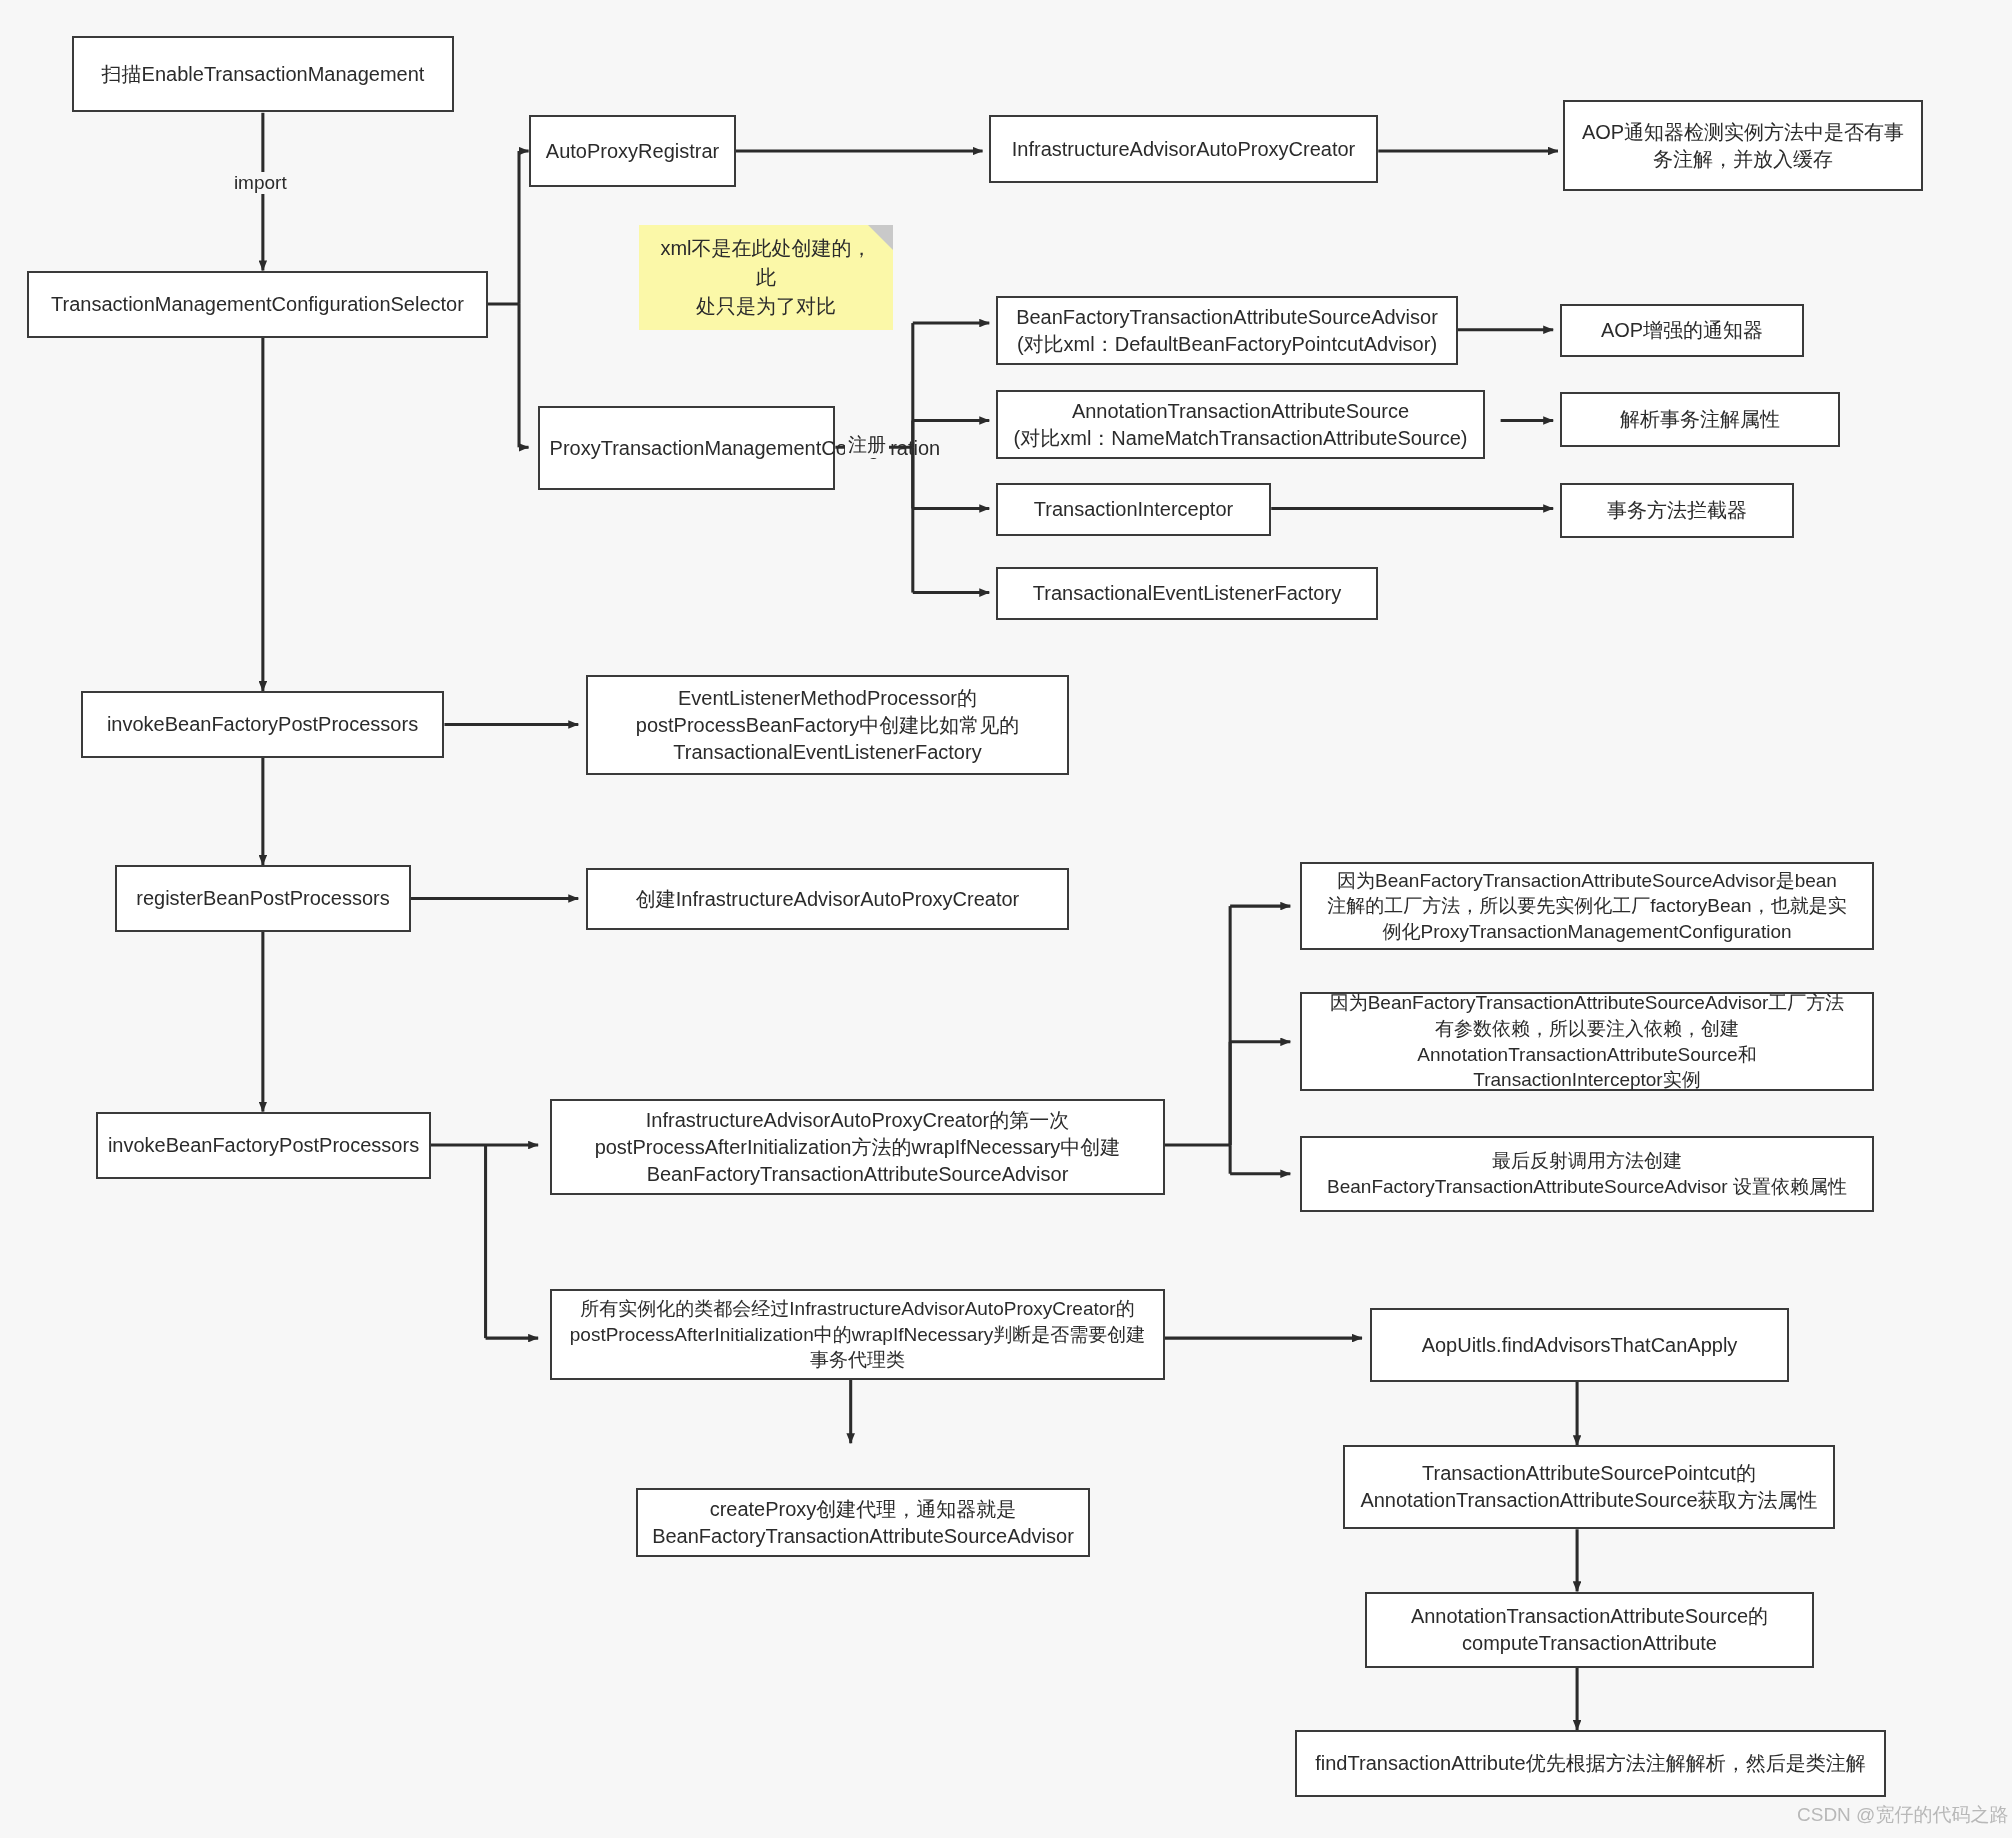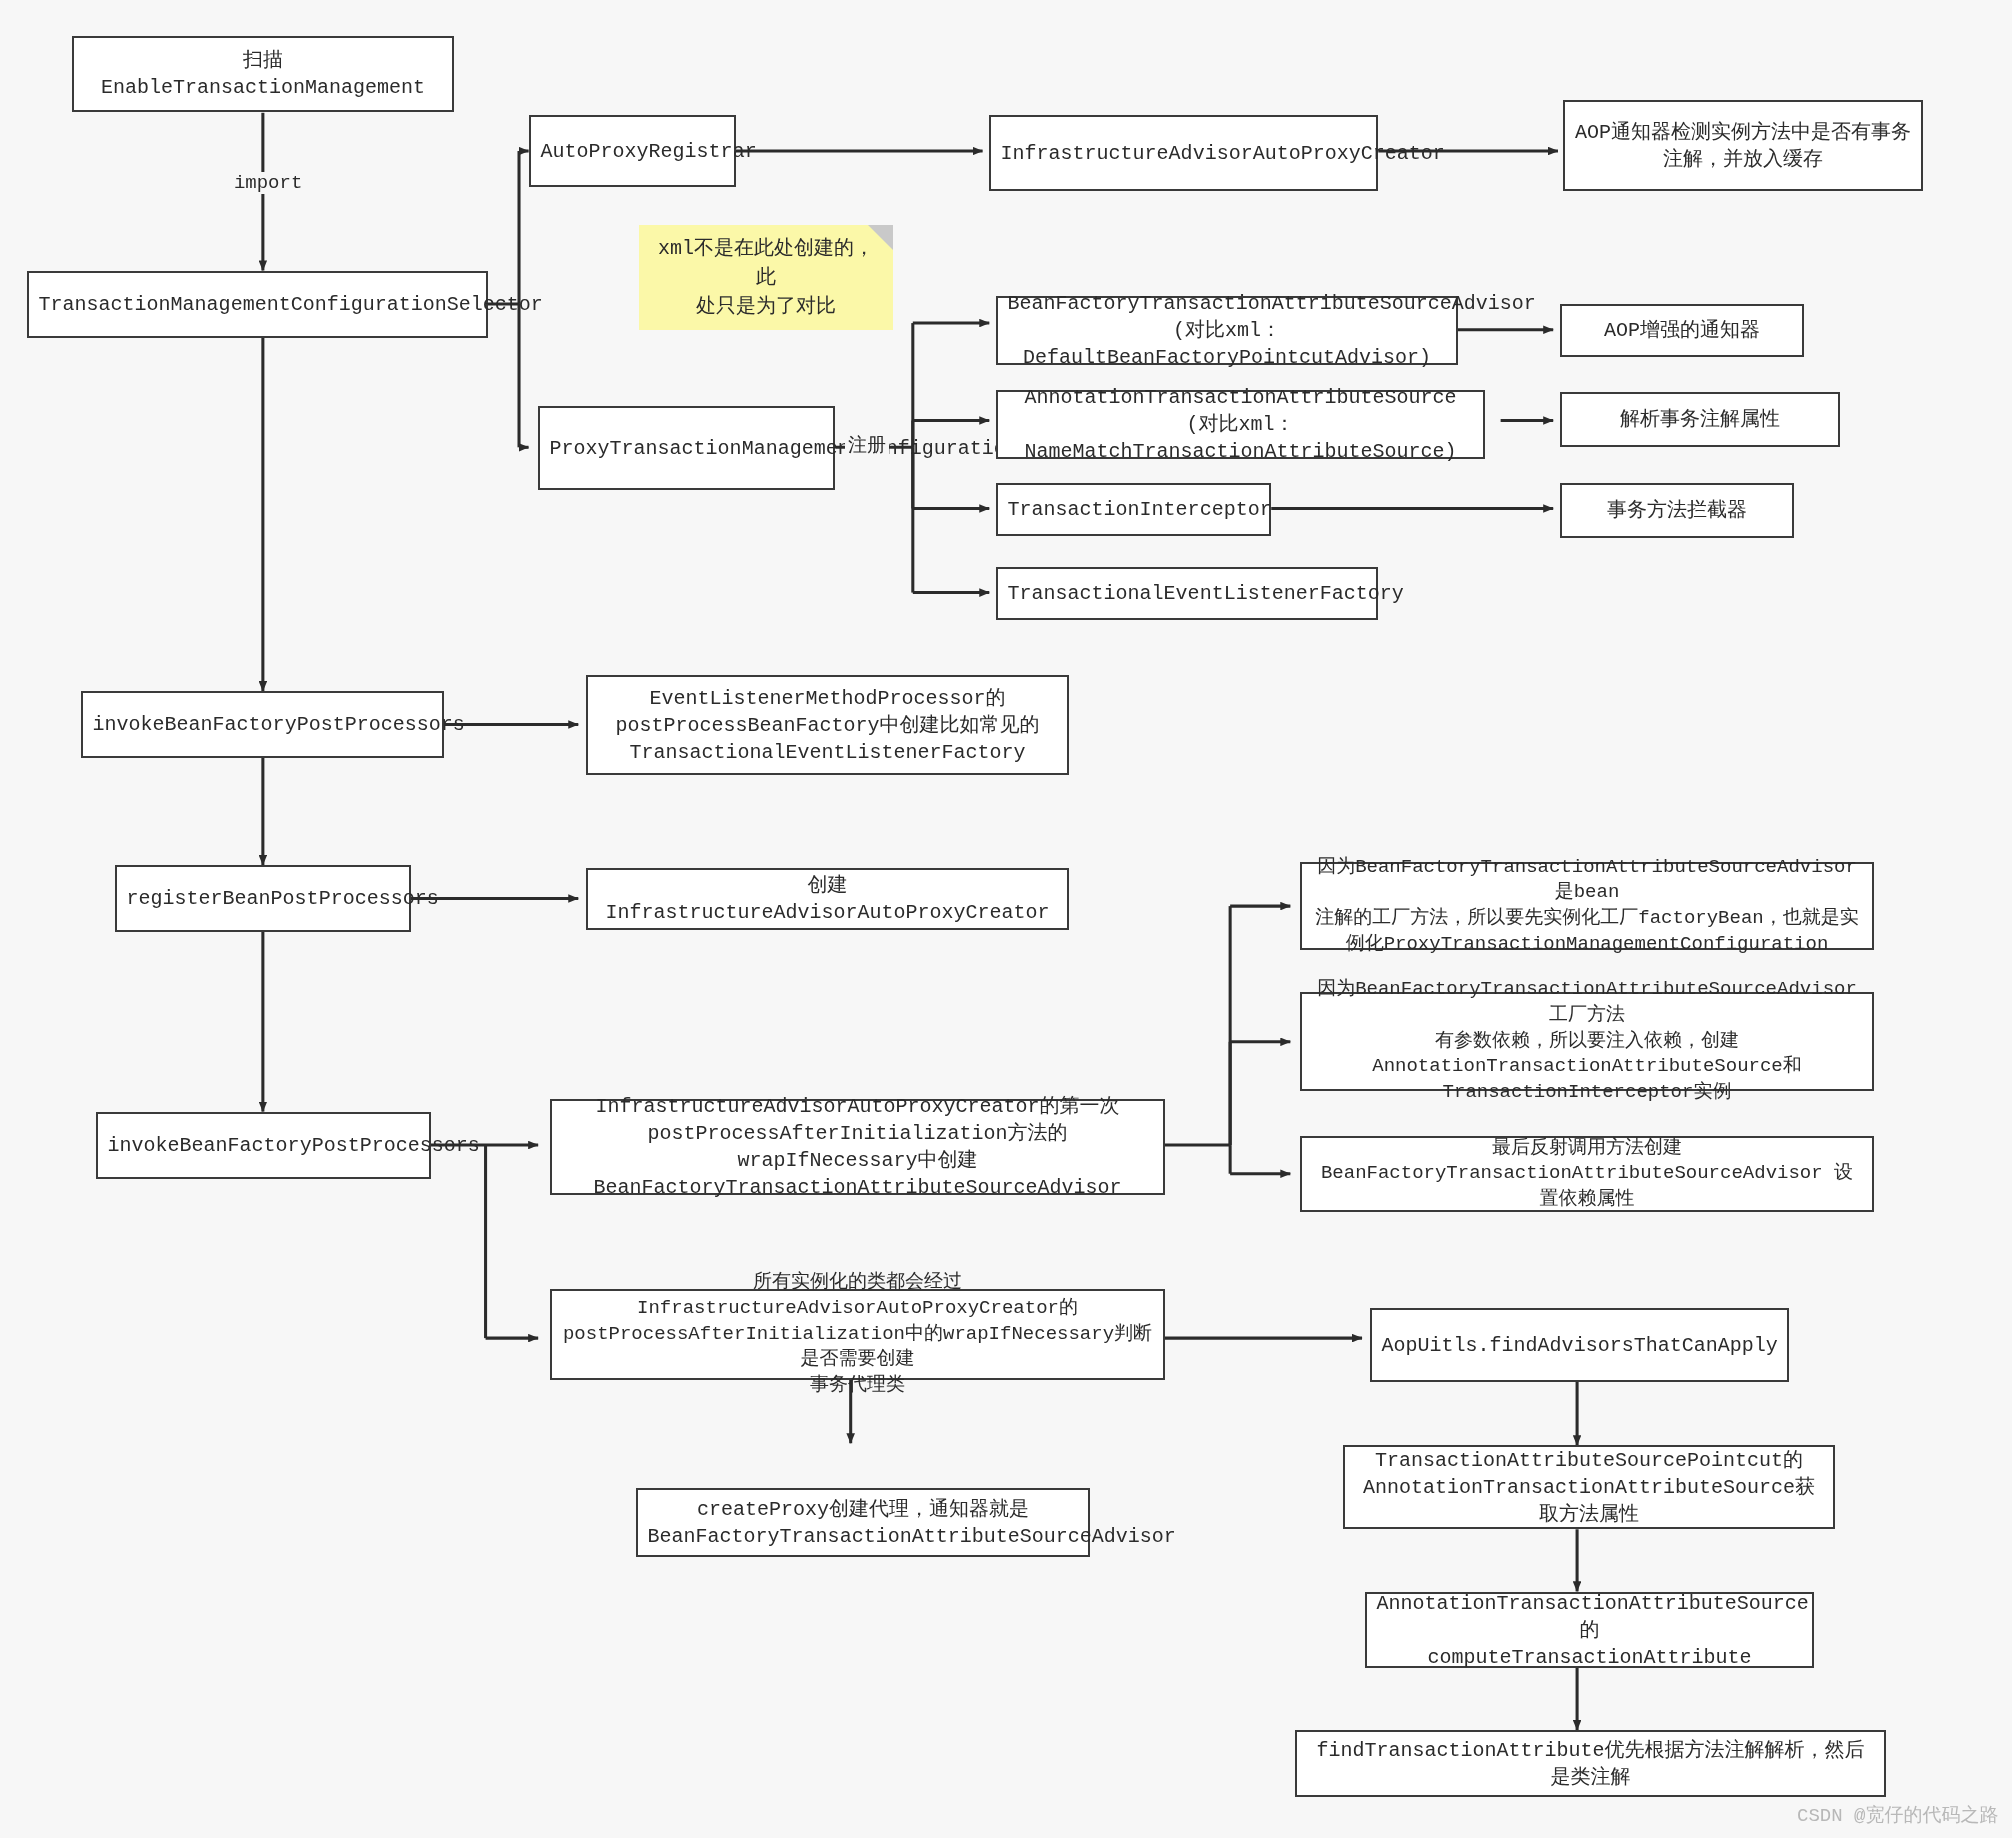--- a/index.html
+++ b/index.html
@@ -5,21 +5,21 @@
   html, body {
     margin: 0;
     padding: 0;
     background: #f7f7f7;
   }
   #canvas {
     position: relative;
     width: 2012px;
     height: 1838px;
     background: #f7f7f7;
-    font-family: Liberation Mono, monospace;
+    font-family: Liberation Sans, sans-serif;
     overflow: hidden;
   }
   svg.edges {
     position: absolute;
     left: 0;
     top: 0;
     width: 2012px;
     height: 1838px;
     pointer-events: none;
   }
@@ -159,21 +159,21 @@
   </div>
 
   <div class="node" style="left:27px; top:271px; width:461px; height:67px;">
     <span>TransactionManagementConfigurationSelector</span>
   </div>
 
   <div class="node" style="left:529px; top:115px; width:207px; height:72px;">
     <span>AutoProxyRegistrar</span>
   </div>
 
-  <div class="node" style="left:989px; top:115px; width:389px; height:76px;">
+  <div class="node" style="left:989px; top:115px; width:389px; height:68px;">
     <span>InfrastructureAdvisorAutoProxyCreator</span>
   </div>
 
   <div class="node" style="left:1563px; top:100px; width:360px; height:91px;">
     <span>AOP通知器检测实例方法中是否有事务注解，并放入缓存</span>
   </div>
 
   <div class="node" style="left:538px; top:406px; width:297px; height:84px;">
     <span>ProxyTransactionManagementConfiguration</span>
   </div>

